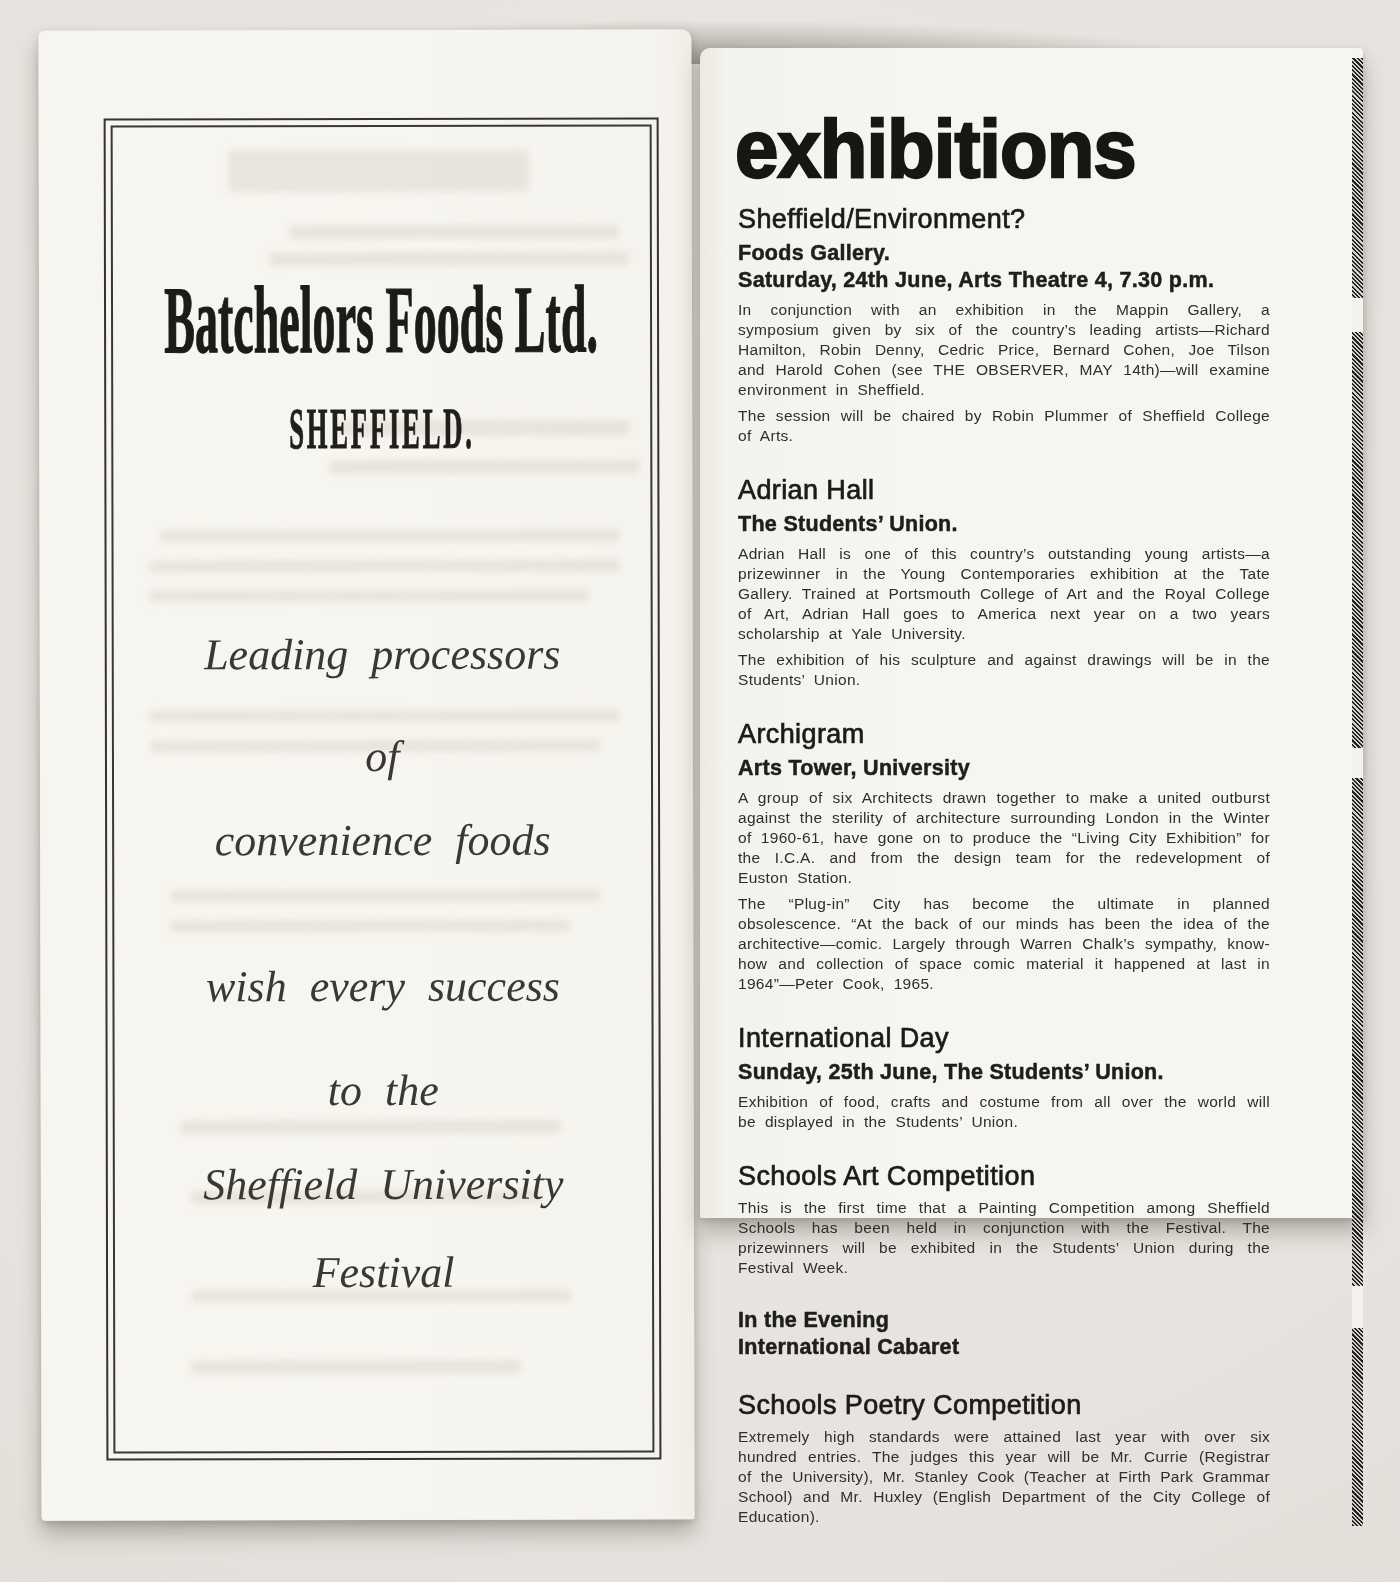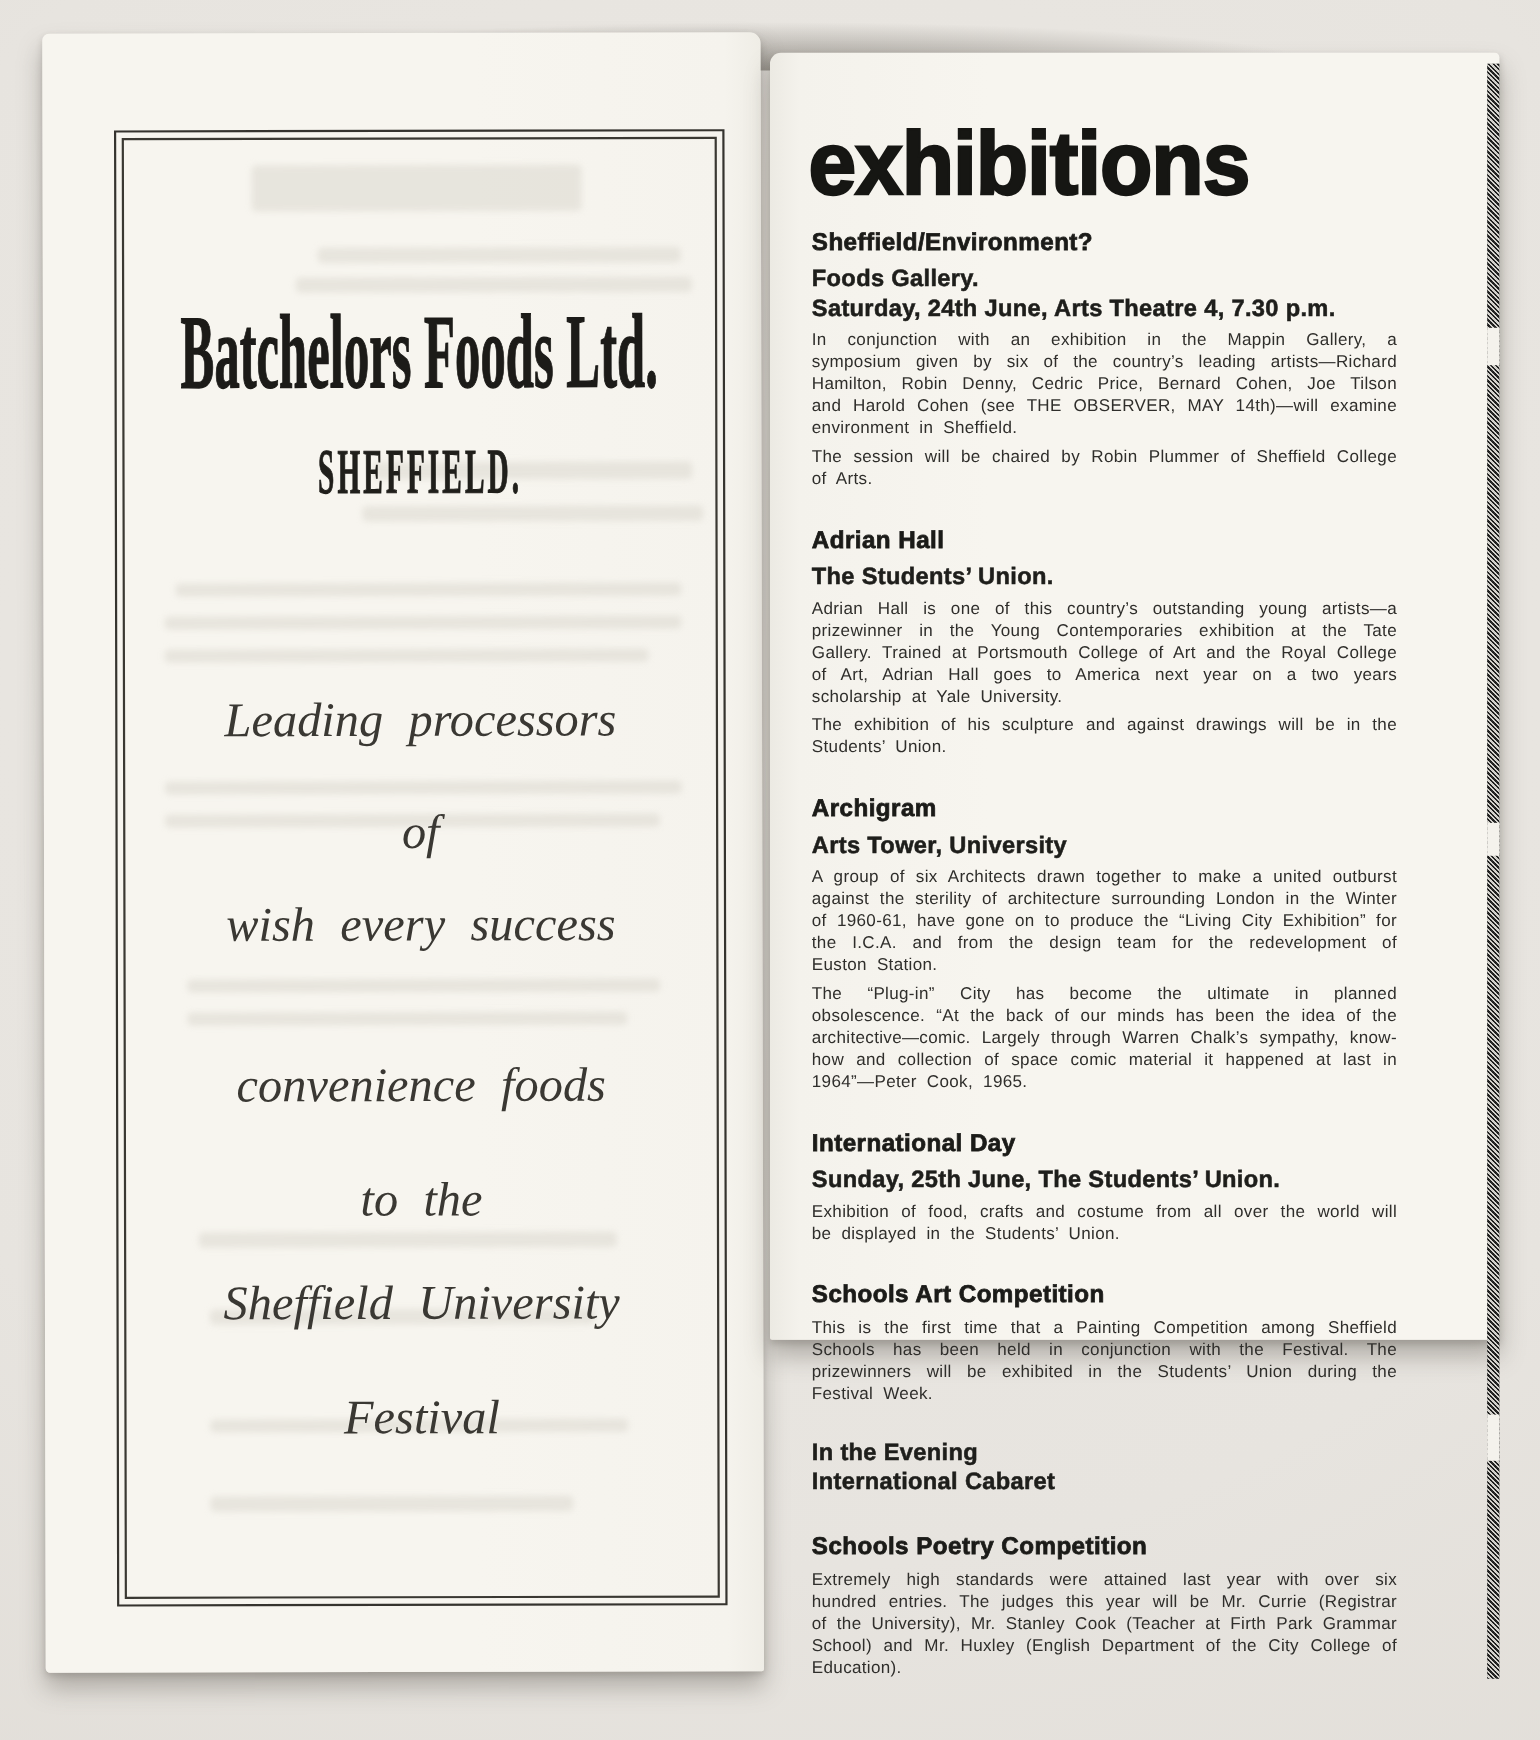--- a/index.html
+++ b/index.html
@@ -56,37 +56,37 @@
   .ad-slogan{margin-top:168px;display:flex;flex-direction:column;align-items:center;}
   .slogan-line{
     font-family:"Liberation Serif", serif;font-style:italic;color:#3a3833;
     font-size:44px;line-height:56px;word-spacing:12px;white-space:nowrap;
   }
   .slogan-line:nth-child(1){margin-bottom:46px;}
   .slogan-line:nth-child(2){margin-bottom:28px;}
   .slogan-line:nth-child(3){margin-bottom:90px;}
   .slogan-line:nth-child(4){margin-bottom:48px;}
   .slogan-line:nth-child(5){margin-bottom:38px;}
-  .slogan-line:nth-child(6){margin-bottom:48px;}
+  .slogan-line:nth-child(6){margin-bottom:32px;}
   
   .ghost{position:absolute;background:#dbd8cf;border-radius:4px;filter:blur(3px);opacity:.55;}
   
   .rp-content{
     position:absolute;left:38px;top:62px;width:532px;color:#2f2e2b;
   }
   .rp-title{
     font-weight:bold;color:#161613;font-size:78px;line-height:74px;
     letter-spacing:-1px;margin:0 0 20px -3px;
     -webkit-text-stroke:2.2px #161613;
     transform:scaleY(1.04);transform-origin:left top;
   }
   .section{margin-top:29px;}
   .section:first-of-type{margin-top:0;}
   .sec-heading{
-    font-size:22px;line-height:31px;font-weight:bold;color:#1b1b18;
+    font-size:27px;line-height:31px;font-weight:normal;color:#1b1b18;
     letter-spacing:.4px;margin:0 0 5px 0;
     -webkit-text-stroke:.7px #1b1b18;
   }
   .sec-subhead{
     font-size:21.5px;line-height:27px;font-weight:bold;color:#1e1e1b;
     letter-spacing:.3px;margin:0;
     -webkit-text-stroke:.5px #1e1e1b;
   }
   .sec-para{
     font-size:15.5px;line-height:20px;margin:6px 0 0 0;
@@ -129,22 +129,22 @@
     <div class="ghost" style="left:150px;top:1330px;width:330px;height:14px;"></div>
   </div>
 
   <div class="ad-frame">
     <div class="ad-frame-inner">
       <div class="ad-company">Batchelors Foods Ltd.</div>
       <div class="ad-city">SHEFFIELD.</div>
       <div class="ad-slogan">
           <div class="slogan-line">Leading processors</div>
           <div class="slogan-line">of</div>
+          <div class="slogan-line">convenience foods</div>
           <div class="slogan-line">wish every success</div>
-          <div class="slogan-line">convenience foods</div>
           <div class="slogan-line">to the</div>
           <div class="slogan-line">Sheffield University</div>
           <div class="slogan-line">Festival</div>
         </div>
     </div>
   </div>
 </div>
 
 <div class="page page-right">
   <div class="edge-strip"></div>

